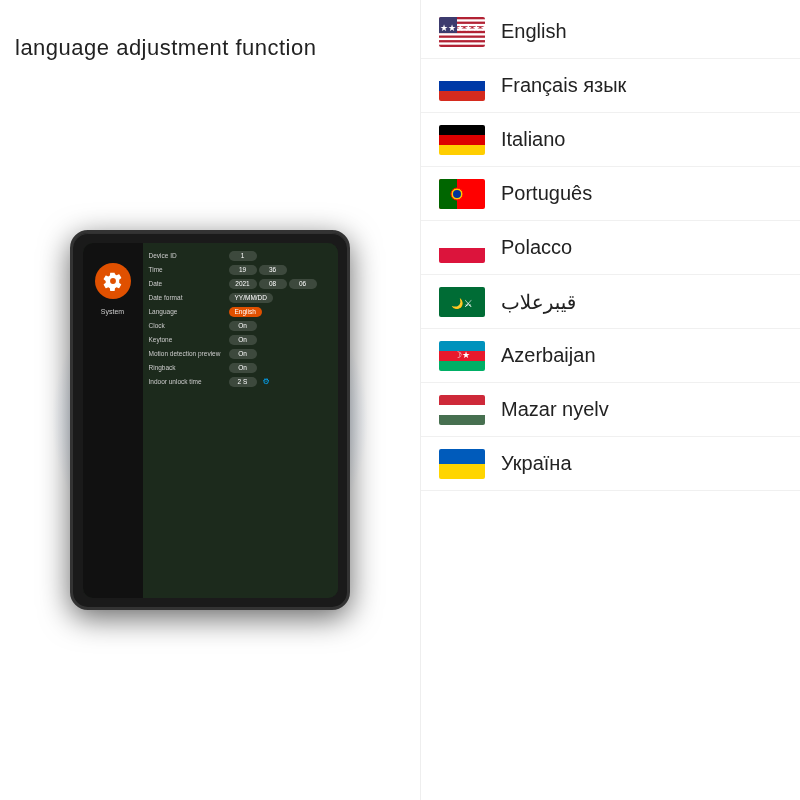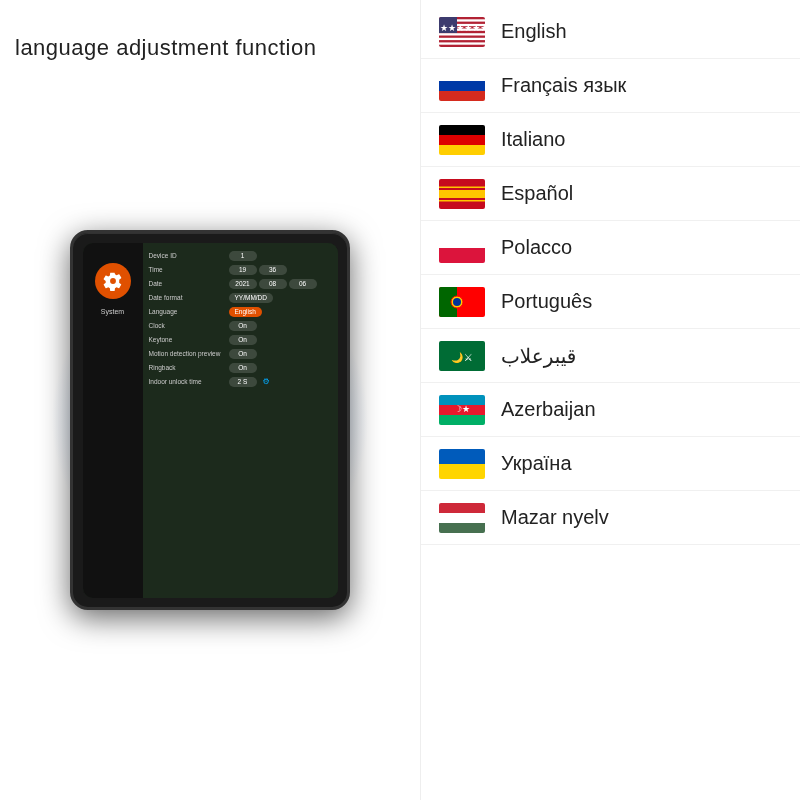--- a/index.html
+++ b/index.html
@@ -320,55 +320,44 @@
       <svg class="flag" viewBox="0 0 46 30" xmlns="http://www.w3.org/2000/svg">
         <rect width="46" height="10" fill="#000000"></rect>
         <rect y="10" width="46" height="10" fill="#DD0000"></rect>
         <rect y="20" width="46" height="10" fill="#FFCE00"></rect>
       </svg>
     </div>
     <span class="language-text">Italiano</span>
   </div>
 
 
-  <div class="language-item">
-    <div class="flag-container">
-      <svg class="flag" viewBox="0 0 46 30" xmlns="http://www.w3.org/2000/svg">
-        <rect width="46" height="30" fill="#c60b1e"></rect>
-        <rect y="7.5" width="46" height="15" fill="#ffc400"></rect>
-        <rect y="9" width="46" height="2" fill="#c60b1e"></rect>
-        <rect y="19" width="46" height="2" fill="#c60b1e"></rect>
-      </svg>
-    </div>
-    <span class="language-text">Español</span>
-  </div>
-
-
-  <div class="language-item">
-    <div class="flag-container">
-      <svg class="flag" viewBox="0 0 46 30" xmlns="http://www.w3.org/2000/svg">
-        <rect width="46" height="15" fill="white"></rect>
-        <rect y="15" width="46" height="15" fill="#DC143C"></rect>
-      </svg>
-    </div>
-    <span class="language-text">Polacco</span>
-  </div>
+
 
   <div class="language-item">
     <div class="flag-container">
       <svg class="flag" viewBox="0 0 46 30" xmlns="http://www.w3.org/2000/svg">
         <rect width="46" height="30" fill="#FF0000"></rect>
         <rect width="18" height="30" fill="#006600"></rect>
         <circle cx="18" cy="15" r="6" fill="#FFCC00" stroke="#FF0000" stroke-width="1"></circle>
         <circle cx="18" cy="15" r="4" fill="#003399"></circle>
       </svg>
     </div>
     <span class="language-text">Português</span>
   </div>
 
+  <div class="language-item">
+    <div class="flag-container">
+      <svg class="flag" viewBox="0 0 46 30" xmlns="http://www.w3.org/2000/svg">
+        <rect width="46" height="15" fill="white"></rect>
+        <rect y="15" width="46" height="15" fill="#DC143C"></rect>
+      </svg>
+    </div>
+    <span class="language-text">Polacco</span>
+  </div>
+
 
   <div class="language-item">
     <div class="flag-container">
       <svg class="flag" viewBox="0 0 46 30" xmlns="http://www.w3.org/2000/svg">
         <rect width="46" height="30" fill="#006C35"></rect>
         <text x="23" y="20" text-anchor="middle" font-size="10" fill="white">🌙⚔</text>
       </svg>
     </div>
     <span class="language-text">قيبرعلاب</span>
   </div>
@@ -382,31 +371,31 @@
         <rect y="20" width="46" height="10" fill="#00AF66"></rect>
         <text x="23" y="17" text-anchor="middle" font-size="9" fill="white">☽★</text>
       </svg>
     </div>
     <span class="language-text">Azerbaijan</span>
   </div>
 
   <div class="language-item">
     <div class="flag-container">
       <svg class="flag" viewBox="0 0 46 30" xmlns="http://www.w3.org/2000/svg">
-        <rect width="46" height="15" fill="#005BBB"></rect>
-        <rect y="15" width="46" height="15" fill="#FFD500"></rect>
-      </svg>
-    </div>
-    <span class="language-text">Україна</span>
-  </div>
-
-  <div class="language-item">
-    <div class="flag-container">
-      <svg class="flag" viewBox="0 0 46 30" xmlns="http://www.w3.org/2000/svg">
         <rect width="46" height="10" fill="#CE2939"></rect>
         <rect y="10" width="46" height="10" fill="white"></rect>
         <rect y="20" width="46" height="10" fill="#477050"></rect>
       </svg>
     </div>
     <span class="language-text">Mazar nyelv</span>
   </div>
 
+  <div class="language-item">
+    <div class="flag-container">
+      <svg class="flag" viewBox="0 0 46 30" xmlns="http://www.w3.org/2000/svg">
+        <rect width="46" height="15" fill="#005BBB"></rect>
+        <rect y="15" width="46" height="15" fill="#FFD500"></rect>
+      </svg>
+    </div>
+    <span class="language-text">Україна</span>
+  </div>
+
 </div>
 
 </body></html>

